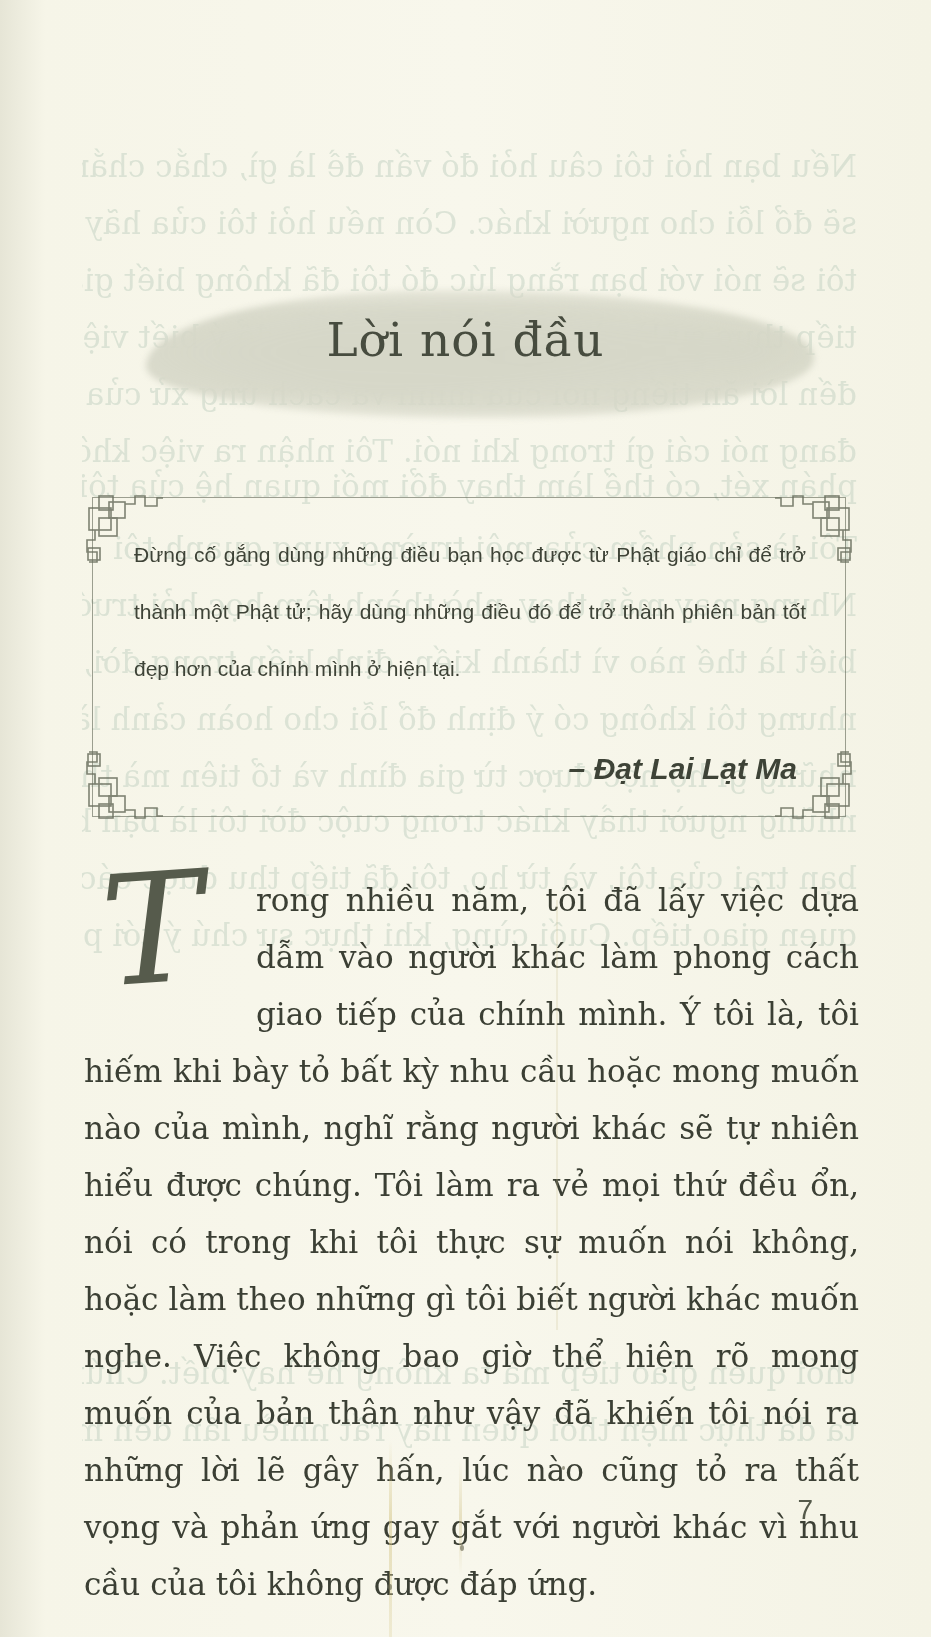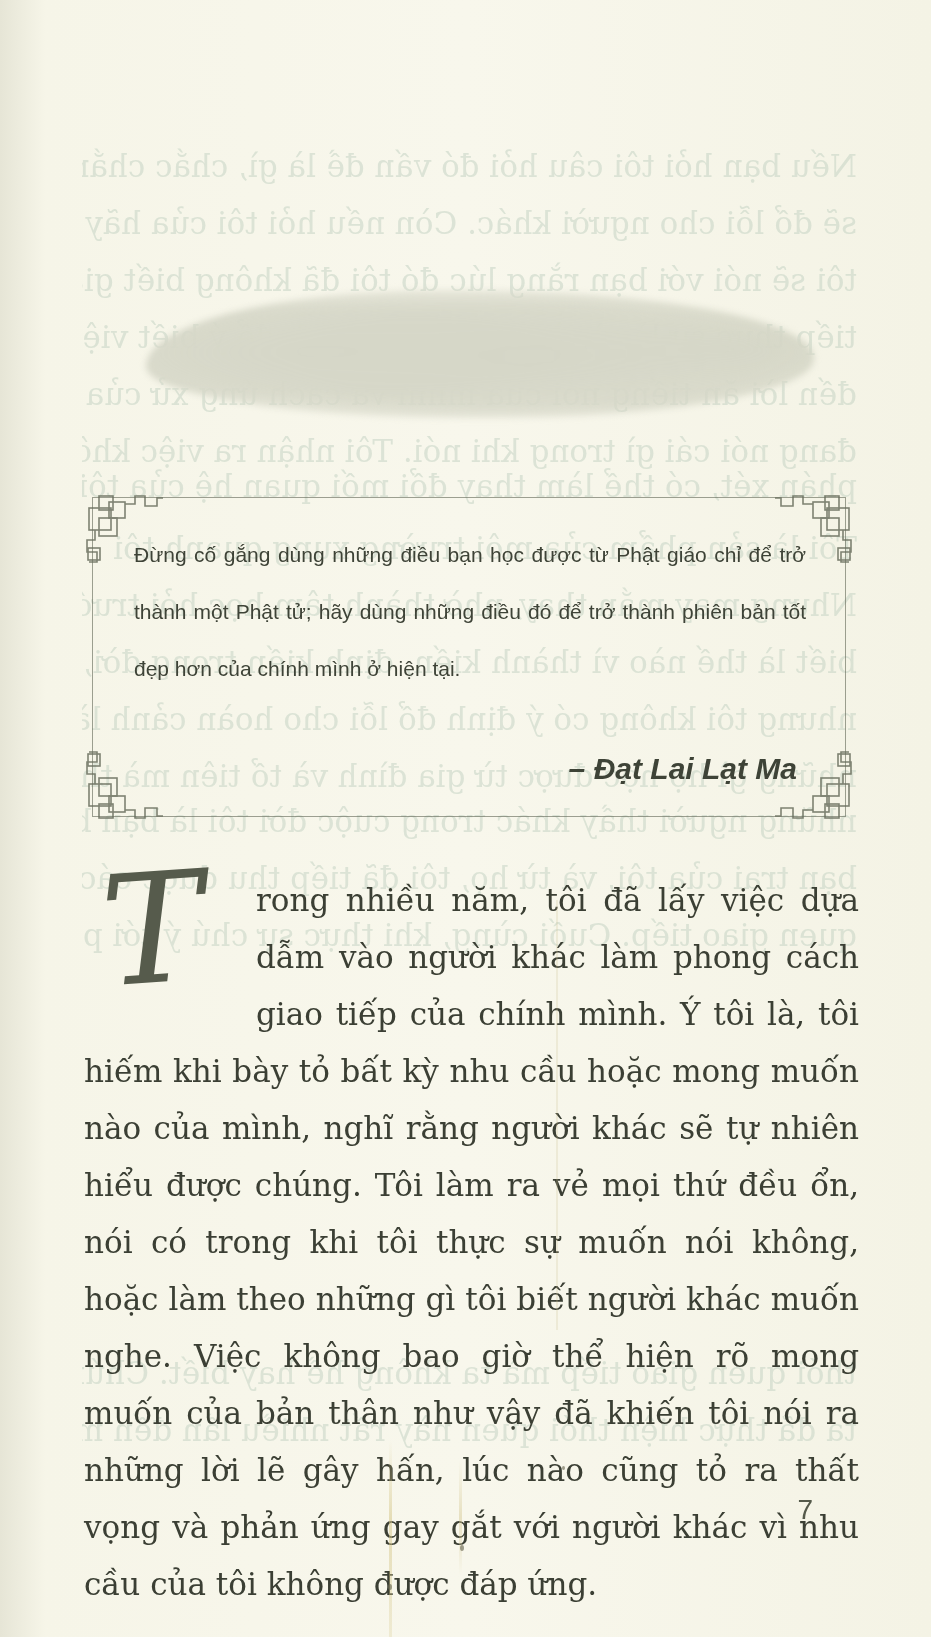--- a/index.html
+++ b/index.html
@@ -118,20 +118,21 @@
       <div class="ghost-line" style="top: 701px;">nhưng tôi không có ý định đổ lỗi cho hoàn cảnh làm</div>
       <div class="ghost-line" style="top: 758px;">những gì họ học được từ gia đình và tổ tiên mà thôi</div>
       <div class="ghost-line" style="top: 803px;">những người thầy khác trong cuộc đời tôi là bạn bè và</div>
       <div class="ghost-line" style="top: 860px;">bạn trai của tôi, và từ họ, tôi đã tiếp thu được các thói</div>
       <div class="ghost-line" style="top: 917px;">quen giao tiếp. Cuối cùng, khi thực sự chú ý tới phong</div>
       <div class="ghost-line" style="top: 1355px;">thói quen giao tiếp mà ta không hề hay biết. Chúng</div>
       <div class="ghost-line" style="top: 1412px;">ta đã thực hiện thói quen này rất nhiều lần đến mức</div>
     </div>
 
   <div class="title-wash"></div>
+  <h1 class="page-title" style="margin:0;">Lời nói đầu</h1>
 
   <div class="quote-box">
     <svg class="corner tl">
         <use href="#fret-corner"></use>
       </svg>
     <svg class="corner tr">
         <use href="#fret-corner"></use>
       </svg>
     <svg class="corner bl">
         <use href="#fret-corner"></use>

